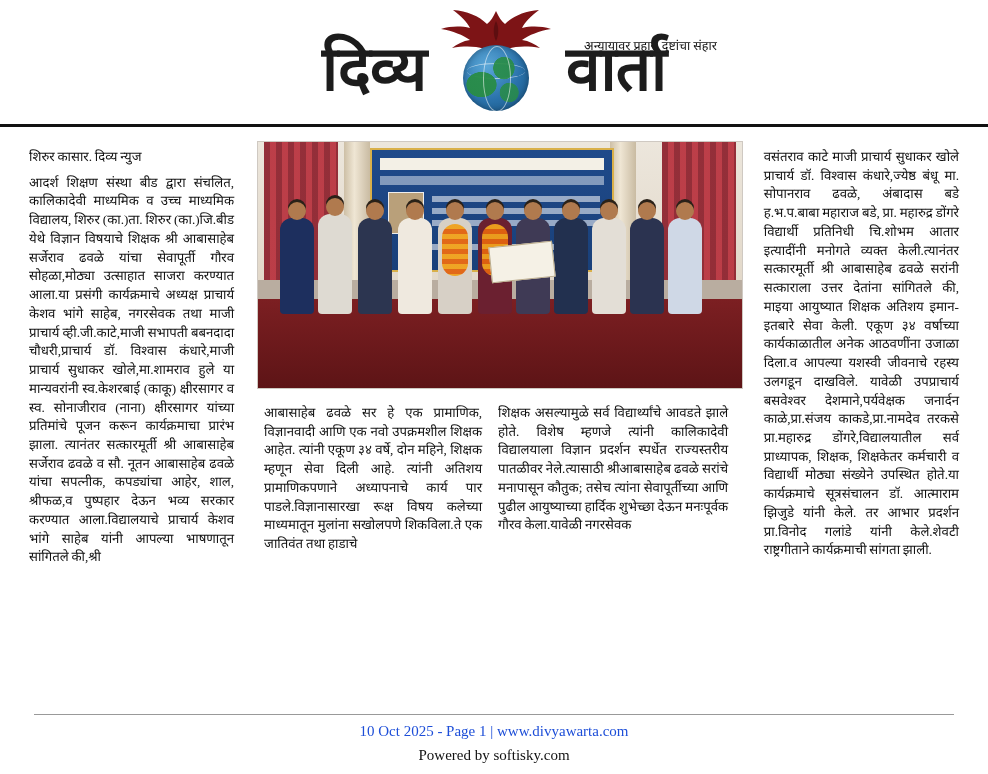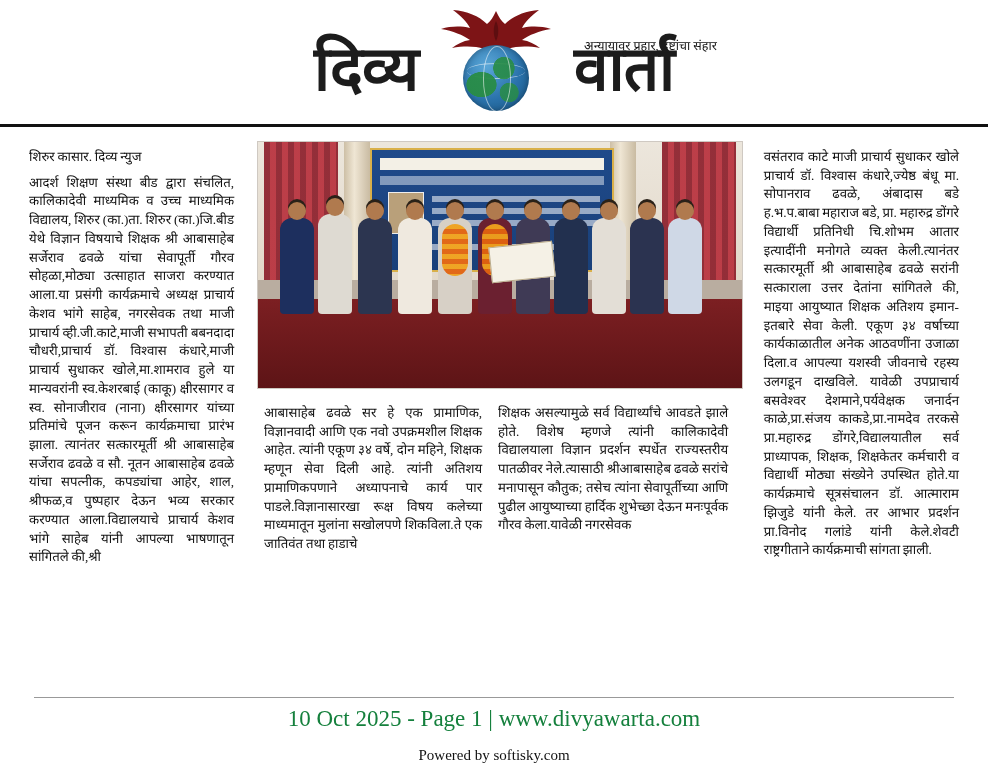--- a/index.html
+++ b/index.html
@@ -26,21 +26,21 @@
     position: relative;
     height: 122px;
     display: flex;
     align-items: center;
     justify-content: center;
   }
   .masthead-inner {
     display: flex;
     align-items: center;
     justify-content: center;
-    gap: 14px;
+    gap: 6px;
     position: relative;
   }
   .logo-word {
     font-family: "Liberation Serif", serif;
     font-weight: bold;
     font-size: 62px;
     color: #1c1c1c;
     letter-spacing: -1px;
     line-height: 1;
     position: relative;
@@ -258,28 +258,28 @@
     padding-bottom: 10px;
   }
   .footer-rule {
     width: 920px;
     height: 1px;
     background: #999;
     margin: 0 auto 8px auto;
   }
   .footer-line1 {
     font-family: "Liberation Serif", serif;
-    font-size: 23px;
-    color: #15803d;
+    font-size: 15px;
+    color: #1d4ed8;
   }
   .footer-line2 {
     font-family: "Liberation Serif", serif;
     font-size: 15px;
     color: #111;
-    margin-top: 15px;
+    margin-top: 7px;
   }
 </style>
 </head>
 <body>
 
 <div class="page">
 
   <div class="masthead">
     <div class="masthead-inner">
       <div class="logo-word">दिव्य</div>

